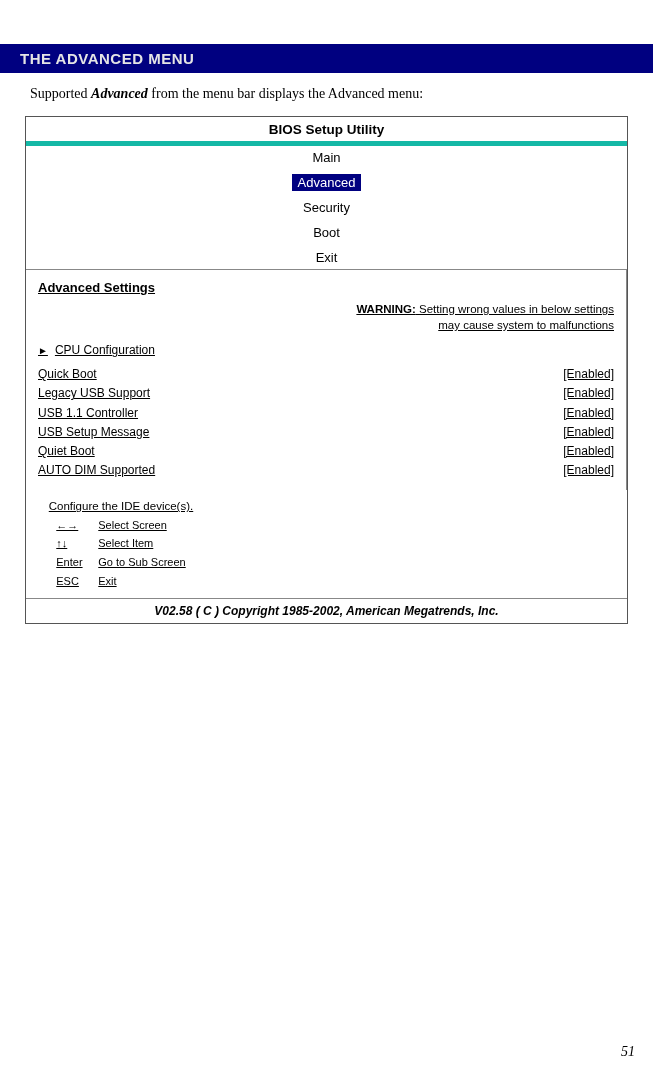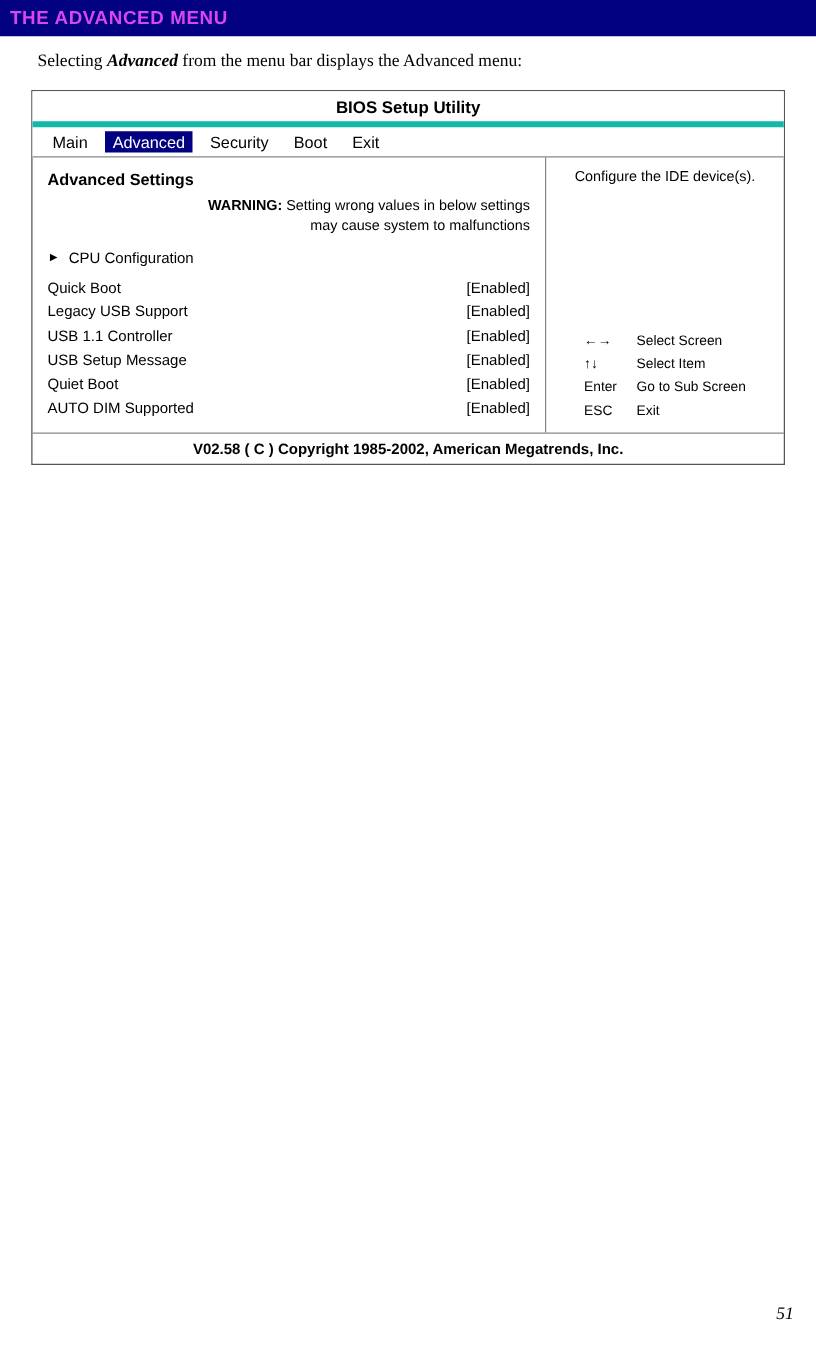--- a/index.html
+++ b/index.html
@@ -9,26 +9,27 @@
       min-height: 1076px;
       background: #ffffff;
       font-family: Times New Roman, serif;
       font-size: 14px;
       color: #000;
       position: relative;
     }
 
     .page-header {
       background: #000080;
-      color: #d946ef;
-      padding: 6px 8px;
+      color: #e5e5e5;
+      padding: 6px 20px;
       font-size: 15px;
       font-weight: bold;
       font-family: Arial, sans-serif;
       letter-spacing: 0.5px;
+      margin-top: 44px;
     }
 
     .intro-text {
       padding: 10px 30px 12px 30px;
       font-size: 14px;
       line-height: 1.5;
     }
 
     .intro-text em {
       font-style: italic;
@@ -47,21 +48,21 @@
       padding: 5px 0 4px 0;
       font-size: 13.5px;
       font-weight: bold;
       font-family: Arial, sans-serif;
       border-bottom: 5px solid #14b8a6;
       background: #fff;
     }
 
     .bios-menu-bar {
       display: flex;
-      flex-direction: row;
+      flex-direction: column;
       align-items: center;
       padding: 3px 10px;
       gap: 8px;
       border-bottom: 1px solid #888;
       font-size: 13px;
       font-family: Arial, sans-serif;
       background: #fff;
     }
 
     .bios-menu-item {
@@ -69,21 +70,22 @@
       cursor: default;
     }
 
     .bios-menu-item.active {
       background: #000080;
       color: #fff;
     }
 
     .bios-content {
       display: flex;
-      flex-direction: row;
+      flex-direction: column;
+      text-decoration: underline;
     }
 
     .bios-left {
       flex: 1;
       padding: 10px 12px;
       border-right: 1px solid #888;
       font-family: Arial, sans-serif;
       font-size: 12px;
     }
 
@@ -166,40 +168,41 @@
       font-size: 11px;
     }
 
     .bios-footer {
       border-top: 1px solid #888;
       text-align: center;
       padding: 5px 0;
       font-family: Arial, sans-serif;
       font-size: 12px;
       font-weight: bold;
+      font-style: italic;
     }
 
     .page-number {
       position: absolute;
       bottom: 16px;
       right: 18px;
       font-size: 14px;
       font-style: italic;
       margin-left: 40px;
     }
   </style>
 </head>
 <body>
 
 <div class="page-header">
   <span>THE ADVANCED MENU</span>
 </div>
 
 <div class="intro-text">
-  <span>Selecting </span><em>Advanced</em><span> from the menu bar displays the Advanced menu:</span>
+  <span>Supported </span><em>Advanced</em><span> from the menu bar displays the Advanced menu:</span>
 </div>
 
 <div class="bios-box">
 
   <div class="bios-title-bar">
     <span>BIOS Setup Utility</span>
   </div>
 
   <div class="bios-menu-bar">
     <div class="bios-menu-item">Main</div>

